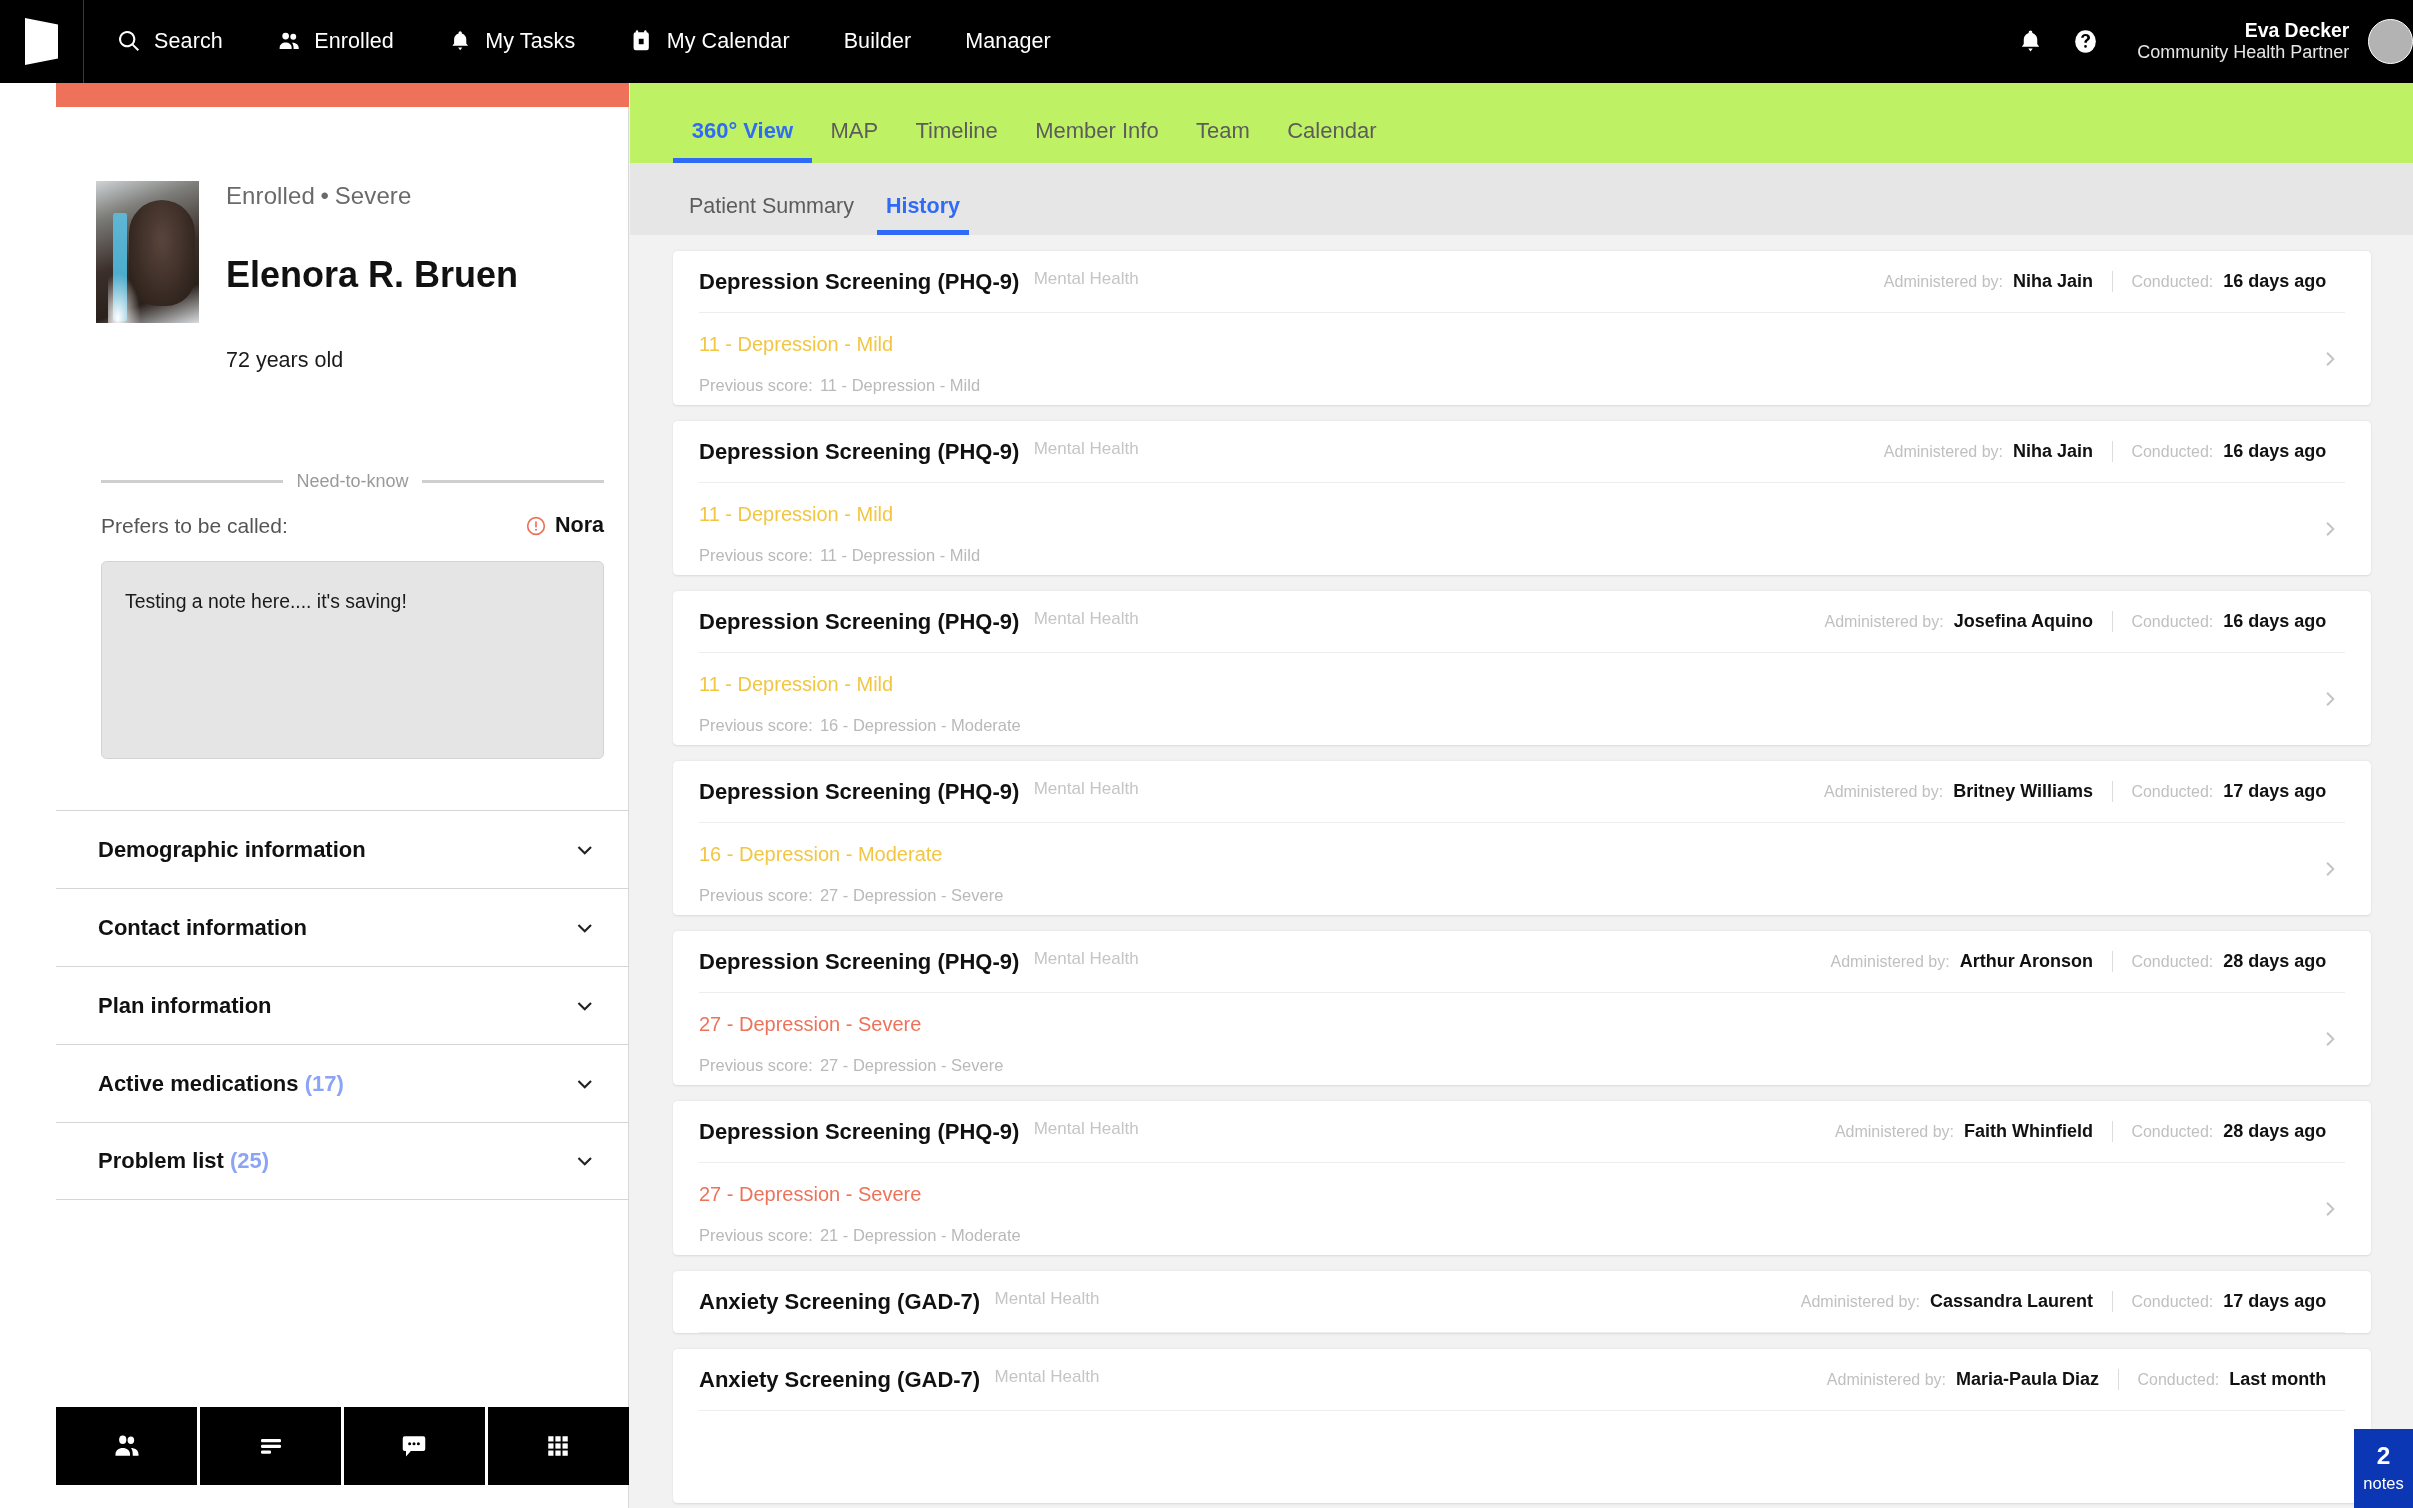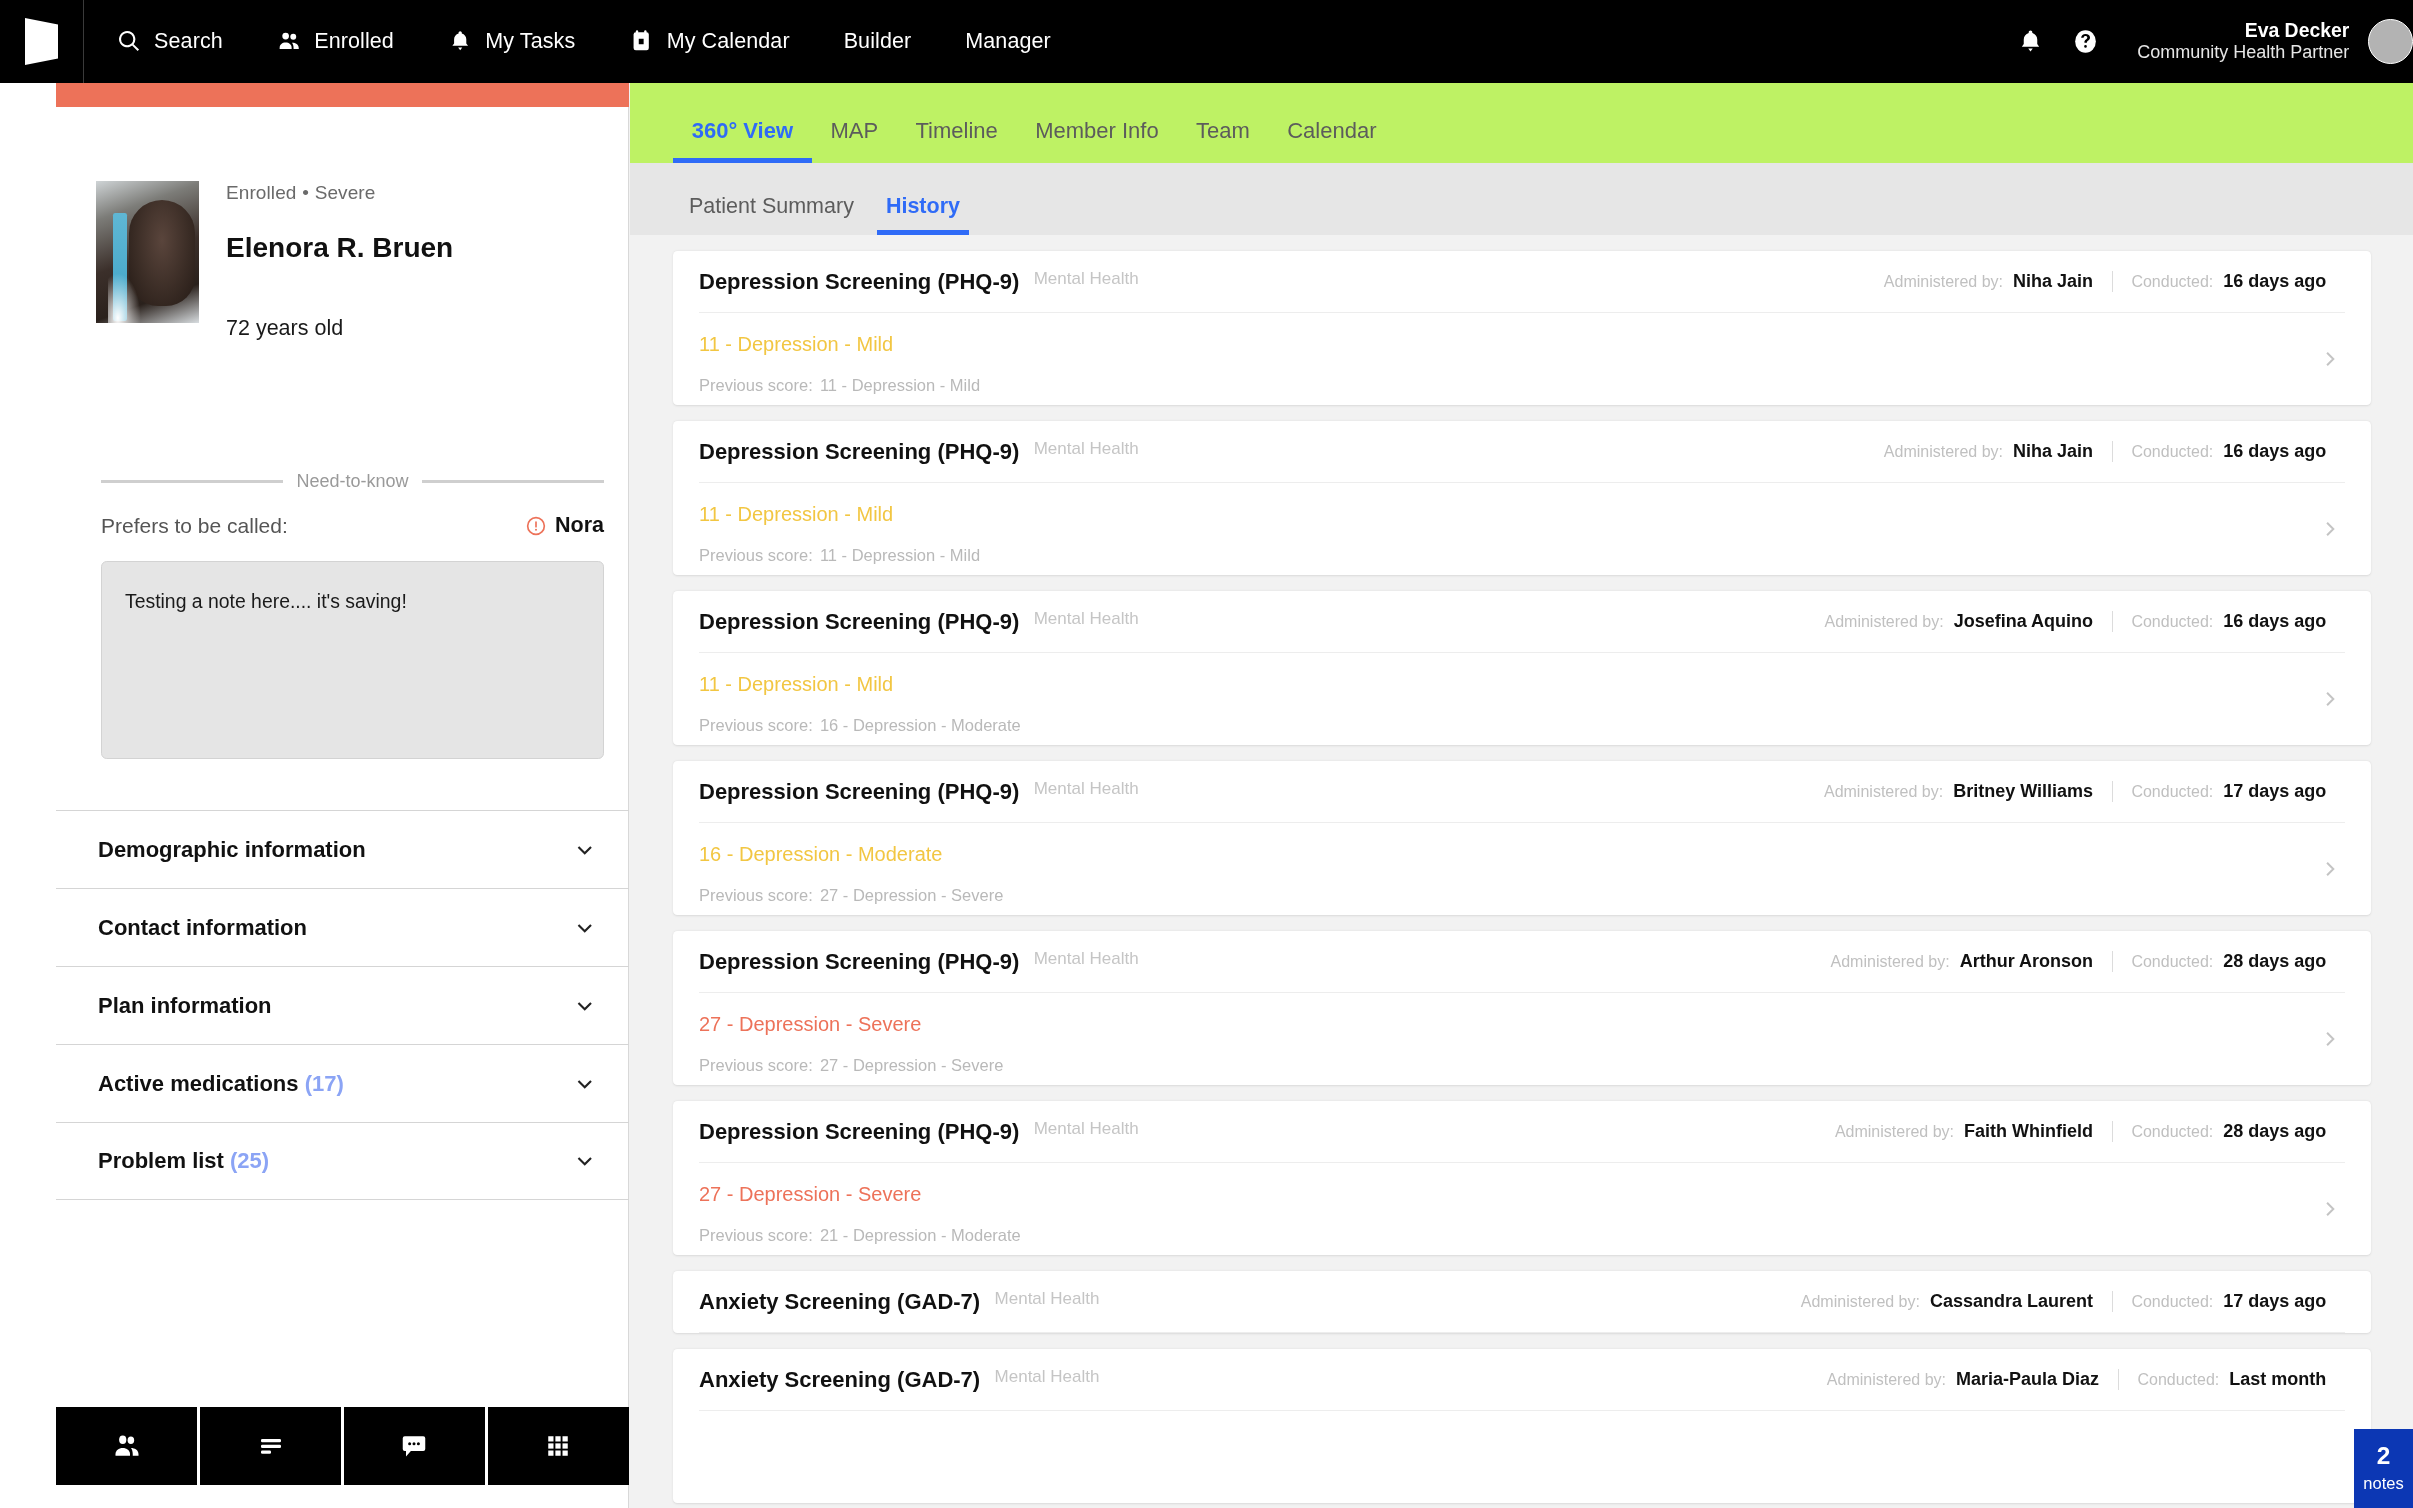--- a/index.html
+++ b/index.html
@@ -109,27 +109,27 @@
     border-radius: 33px 33px 29px 29px;
     background: radial-gradient(ellipse at 50% 38%, #5a453c 0%, #3a2c25 58%, #241a15 100%);
   }
   .photo-glow {
     position: absolute; left: 11.5px; bottom: 0;
     width: 33px; height: 50px;
     background: radial-gradient(ellipse at 30% 90%, #ffffff 0%, rgba(255,255,255,0) 70%);
   }
   .patient-meta { padding-left: 27px; padding-top: 1.4px; }
   .status-line {
-    font-size: 19px; color: #6a6a6a; letter-spacing: 0.1px;
+    font-size: 24px; color: #6a6a6a; letter-spacing: 0.1px;
     white-space: nowrap;
   }
   .status-dot-sep { padding: 0 5.7px; }
   .patient-name {
-    font-size: 28px; font-weight: bold; color: #111;
-    margin-top: 28px; white-space: nowrap;
+    font-size: 36px; font-weight: bold; color: #111;
+    margin-top: 44px; white-space: nowrap;
   }
   .patient-age {
     font-size: 21.5px; color: #1a1a1a; margin-top: 52px;
   }
 
   .ntk-wrap {
     position: absolute; top: 388px; left: 101px;
     width: 503px;
     display: flex; align-items: center; gap: 13px;
   }

